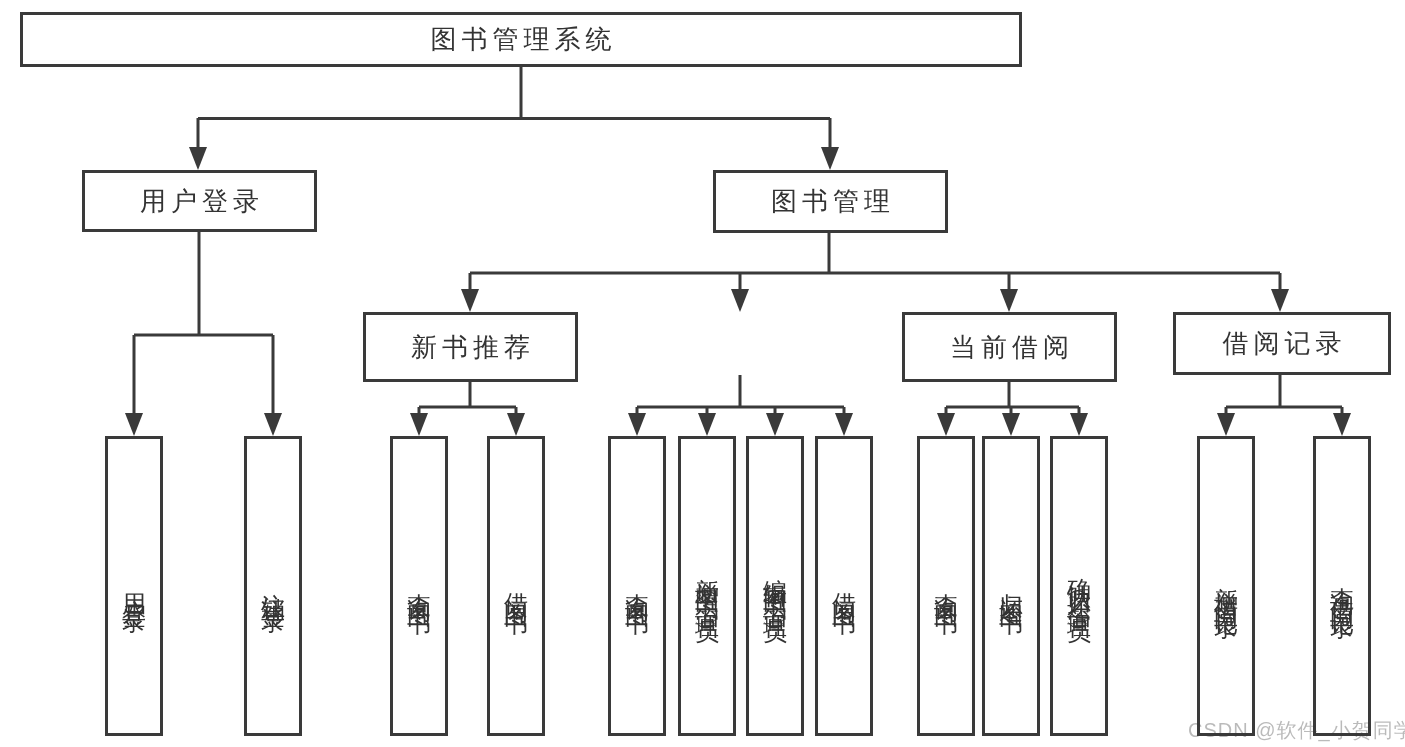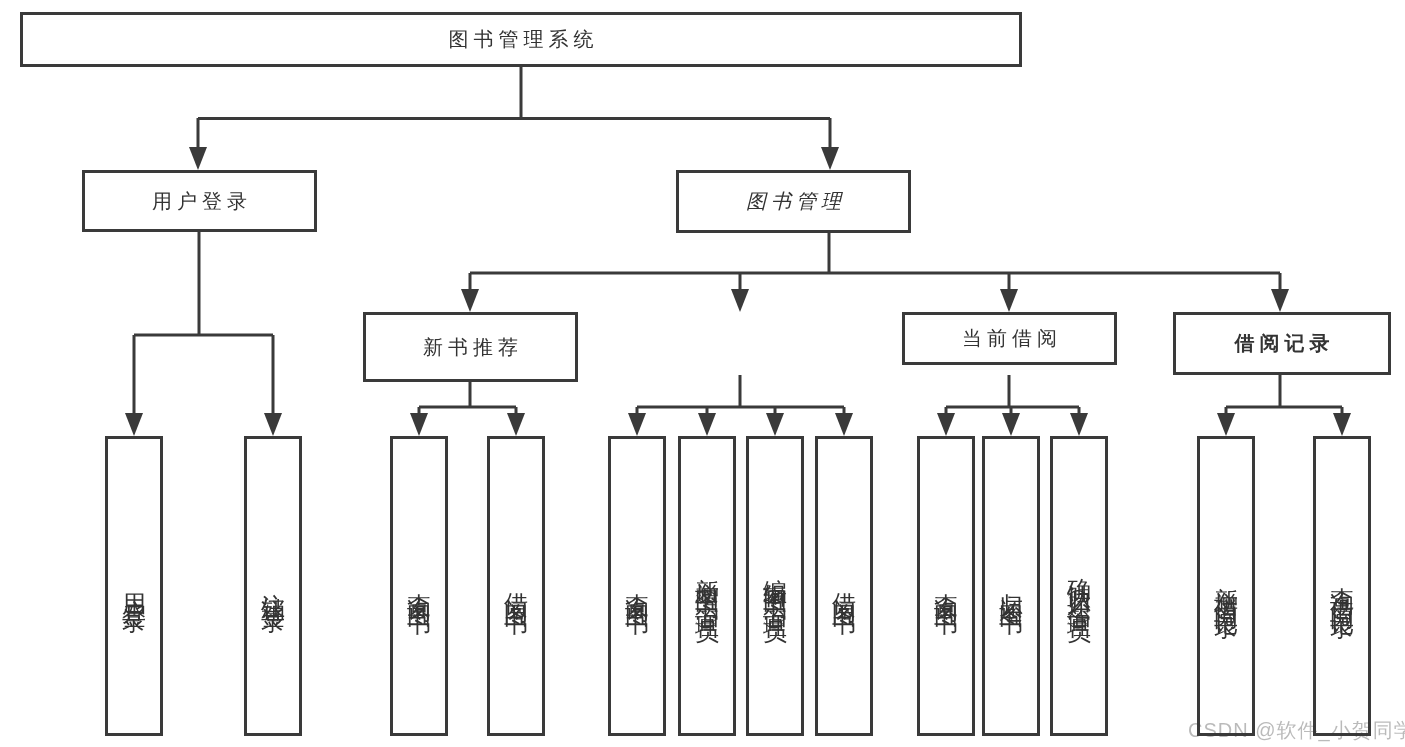--- a/index.html
+++ b/index.html
@@ -20,21 +20,21 @@
   .box {
     position: absolute;
     box-sizing: border-box;
     border: 3px solid #3a3a3a;
     background: #ffffff;
     color: #333333;
     display: flex;
     align-items: center;
     justify-content: center;
     z-index: 2;
-    font-size: 20px;
+    font-size: 26px;
     letter-spacing: 5px;
     text-indent: 5px;
     white-space: nowrap;
   }
   .vbox {
     writing-mode: vertical-rl;
     text-orientation: mixed;
     font-size: 24px;
     letter-spacing: 6px;
     text-indent: 0;
@@ -99,25 +99,25 @@
       <polygon points="1002,413 1020,413 1011,436"></polygon>
       <polygon points="1070,413 1088,413 1079,436"></polygon>
       <polygon points="1217,413 1235,413 1226,436"></polygon>
       <polygon points="1333,413 1351,413 1342,436"></polygon>
     </g>
   </svg>
 
   <div class="box" style="left:20px; top:12px; width:1002px; height:55px;">图书管理系统</div>
 
   <div class="box" style="left:82px; top:170px; width:235px; height:62px;">用户登录</div>
-  <div class="box" style="left:676px; top:170px; width:235px; height:63px;font-style:italic;">图书管理</div>
+  <div class="box" style="left:713px; top:170px; width:235px; height:63px;">图书管理</div>
 
   <div class="box" style="left:363px; top:312px; width:215px; height:70px;">新书推荐</div>
-  <div class="box" style="left:902px; top:312px; width:215px; height:53px;">当前借阅</div>
-  <div class="box" style="left:1173px; top:312px; width:218px; height:63px;font-weight:bold;">借阅记录</div>
+  <div class="box" style="left:902px; top:312px; width:215px; height:70px;">当前借阅</div>
+  <div class="box" style="left:1173px; top:312px; width:218px; height:63px;">借阅记录</div>
 
   <div class="box vbox" style="left:105px; top:436px; width:58px; height:300px;">用户登录</div>
   <div class="box vbox" style="left:244px; top:436px; width:58px; height:300px;">注销登录</div>
 
   <div class="box vbox" style="left:390px; top:436px; width:58px; height:300px;">查询图书</div>
   <div class="box vbox" style="left:487px; top:436px; width:58px; height:300px;">借阅图书</div>
 
   <div class="box vbox" style="left:608px; top:436px; width:58px; height:300px;">查询图书</div>
   <div class="box vbox" style="left:678px; top:436px; width:58px; height:300px;">新增图书（管理员）</div>
   <div class="box vbox" style="left:746px; top:436px; width:58px; height:300px;">编辑图书（管理员）</div>

